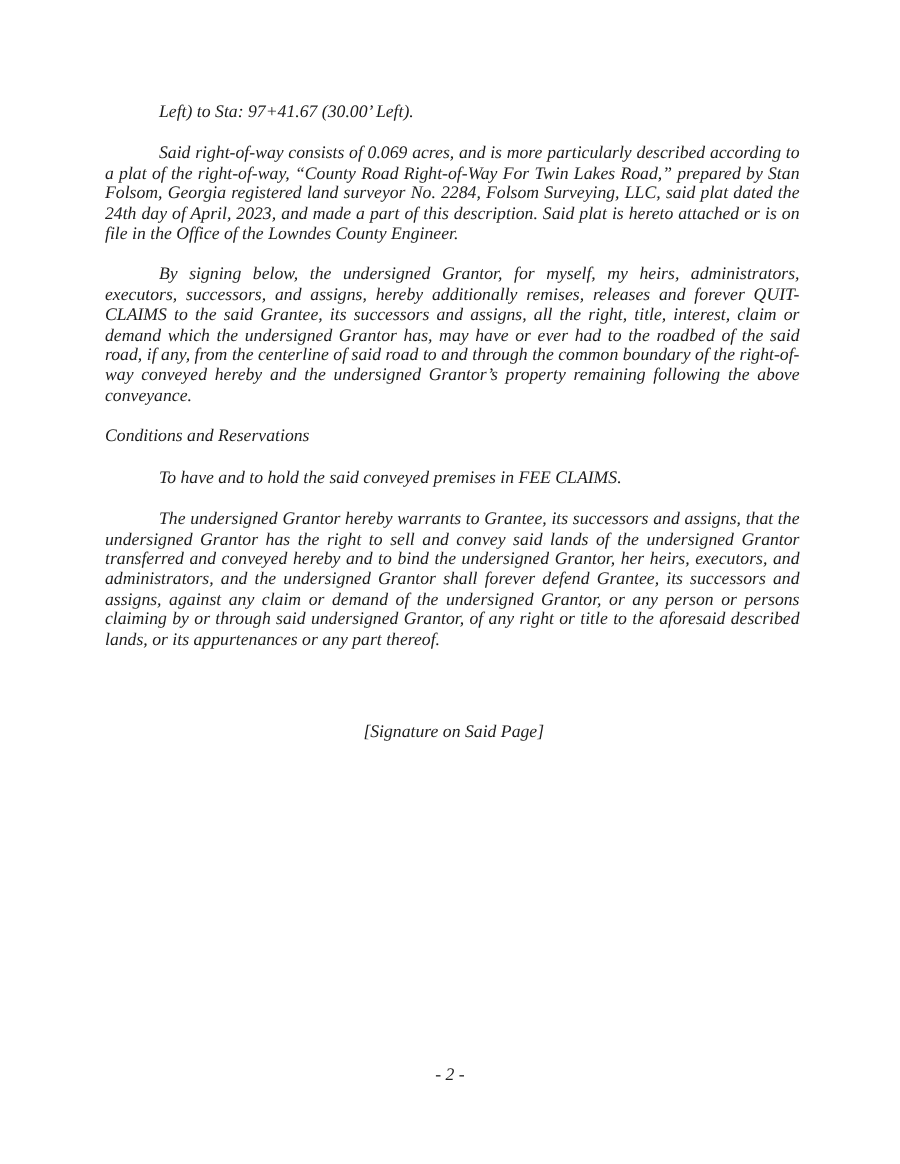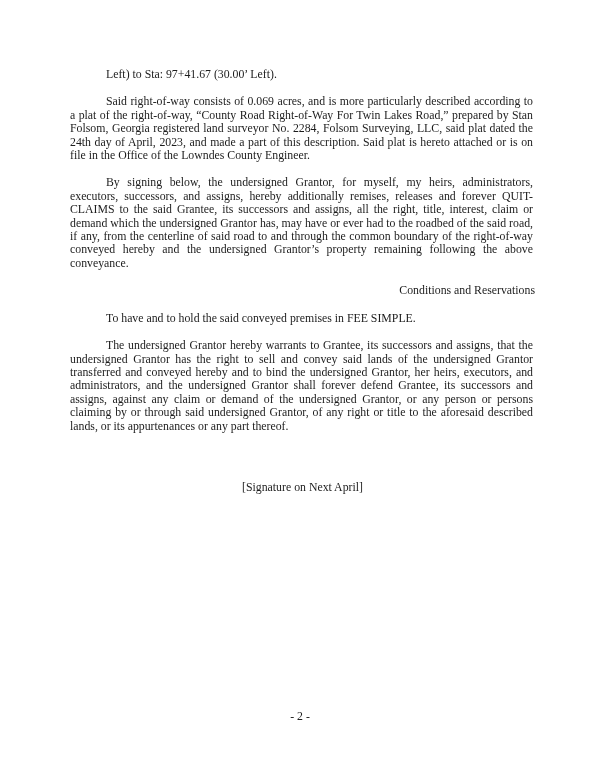--- a/index.html
+++ b/index.html
@@ -8,20 +8,21 @@
     background: #ffffff;
   }
   .page {
     position: relative;
     width: 600px;
     height: 776px;
     background: #ffffff;
     font-family: "Liberation Serif", "DejaVu Serif", serif;
     color: #1c1c1c;
     overflow: hidden;
+    font-style: italic;
   }
   .content {
     position: absolute;
     top: 68px;
     left: 70px;
     width: 465px;
     font-size: 11.8px;
     line-height: 13.4px;
   }
   .para {
@@ -29,21 +30,21 @@
     text-align: justify;
     text-indent: 36px;
   }
   .continuation {
     margin: 0 0 14px 0;
     text-align: left;
     text-indent: 36px;
   }
   .heading {
     margin: 0 0 14px 0;
-    text-align: right;
+    text-align: left;
     text-indent: 0;
   }
   .signature-note {
     margin: 48px 0 0 0;
     text-align: center;
     text-indent: 0;
   }
   .page-number {
     position: absolute;
     top: 710px;
@@ -64,22 +65,22 @@
 
     <p class="continuation">Left) to Sta: 97+41.67 (30.00’ Left).</p>
 
     <p class="para">Said right-of-way consists of 0.069 acres, and is more particularly described according to a plat of the right-of-way, “County Road Right-of-Way For Twin Lakes Road,” prepared by Stan Folsom, Georgia registered land surveyor No. 2284, Folsom Surveying, LLC, said plat dated the 24th day of April, 2023, and made a part of this description. Said plat is hereto attached or is on file in the Office of the Lowndes County Engineer.</p>
 
     <p class="para">By signing below, the undersigned Grantor, for myself, my heirs, administrators, executors, successors, and assigns, hereby additionally remises, releases and forever QUIT-CLAIMS  to the said Grantee, its successors and assigns, all the right, title, interest, claim or demand which the undersigned Grantor has, may have or ever had to the roadbed of the said road, if any, from the centerline of said road to and through the common boundary of the right-of-way conveyed hereby and the undersigned Grantor’s property remaining following the above conveyance.</p>
 
     <p class="heading">Conditions and Reservations</p>
 
 
-    <p class="para">To have and to hold the said conveyed premises in FEE SIMPLE.</p>
+    <p class="para">To have and to hold the said conveyed premises in FEE CLAIMS.</p>
 
     <p class="para">The undersigned Grantor hereby warrants to Grantee, its successors and assigns, that the undersigned Grantor has the right to sell and convey said lands of the undersigned Grantor transferred and conveyed hereby and to bind the undersigned Grantor, her heirs, executors, and administrators, and the undersigned Grantor shall forever defend Grantee, its successors and assigns, against any claim or demand of the undersigned Grantor, or any person or persons claiming by or through said undersigned Grantor, of any right or title to the aforesaid described lands, or its appurtenances or any part thereof.</p>
 
-    <p class="signature-note">[Signature on Next April]</p>
+    <p class="signature-note">[Signature on Said Page]</p>
 
   </div>
 
   <div class="page-number">- 2 -</div>
 </div>
 
 </body></html>

